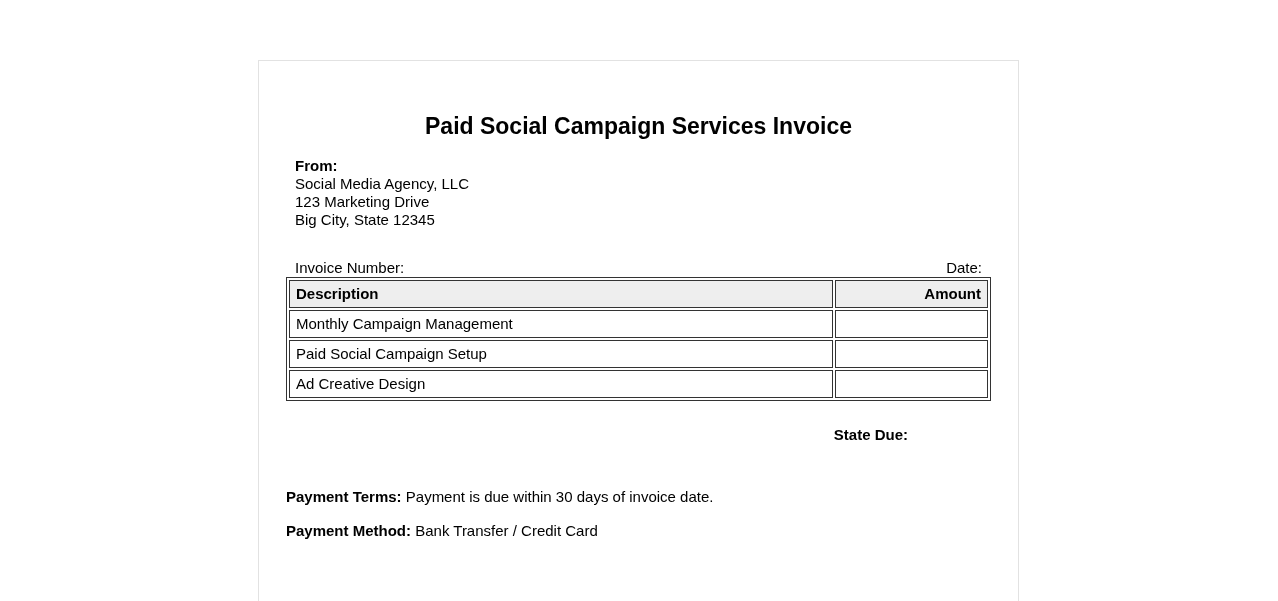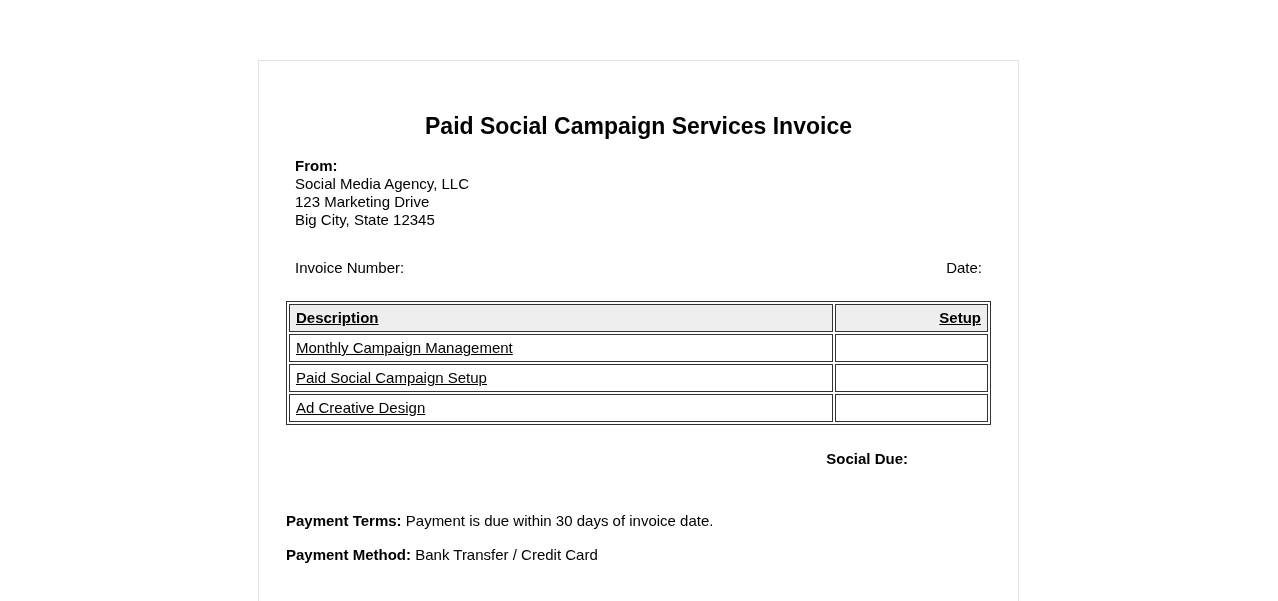--- a/index.html
+++ b/index.html
@@ -43,25 +43,23 @@
   .meta-row {
     display: flex;
     justify-content: space-between;
     padding: 0 9px;
     margin-top: 30px;
     font-size: 15px;
     line-height: 18px;
   }
   table.items {
     width: 100%;
-    margin-top: 24px;
     border: 1px solid #333333;
     border-spacing: 2px;
     font-size: 15px;
-    text-decoration: underline;
   }
   table.items th, table.items td {
     border: 1px solid #333333;
     padding: 4px 6px;
     line-height: 18px;
   }
   table.items th {
     background: #eeeeee;
     font-weight: bold;
   }
@@ -108,41 +106,41 @@
     <div>
       <span>Date:</span>
       <span></span>
     </div>
   </div>
 
   <table class="items">
     <thead>
       <tr>
         <th class="col-desc">Description</th>
-        <th class="col-amt">Setup</th>
+        <th class="col-amt">Amount</th>
       </tr>
     </thead>
     <tbody>
       <tr>
         <td class="col-desc">Monthly Campaign Management</td>
         <td class="col-amt"></td>
       </tr>
       <tr>
         <td class="col-desc">Paid Social Campaign Setup</td>
         <td class="col-amt"></td>
       </tr>
       <tr>
         <td class="col-desc">Ad Creative Design</td>
         <td class="col-amt"></td>
       </tr>
     </tbody>
   </table>
 
   <div class="total-row">
-    <span>Social Due:</span>
+    <span>State Due:</span>
     <span></span>
   </div>
 
   <p class="payment-line terms">
     <strong>Payment Terms:</strong>
     <span>Payment is due within 30 days of invoice date.</span>
   </p>
 
   <p class="payment-line method">
     <strong>Payment Method:</strong>

